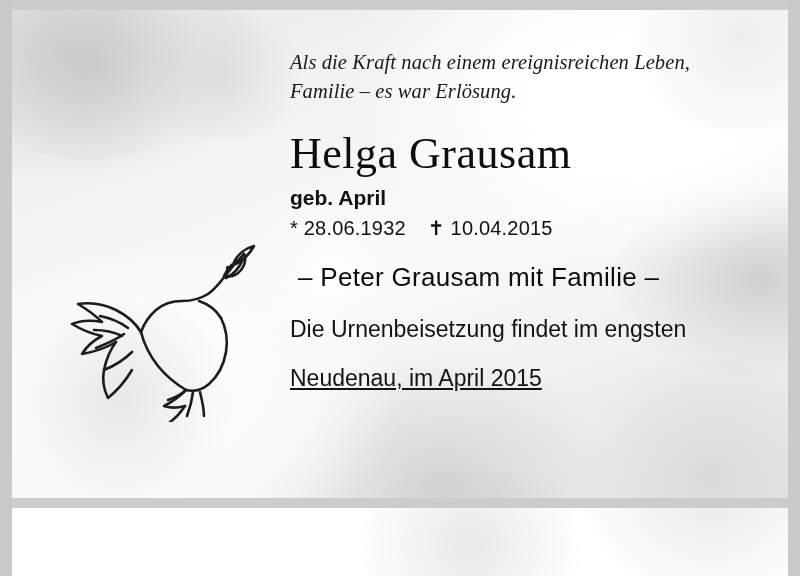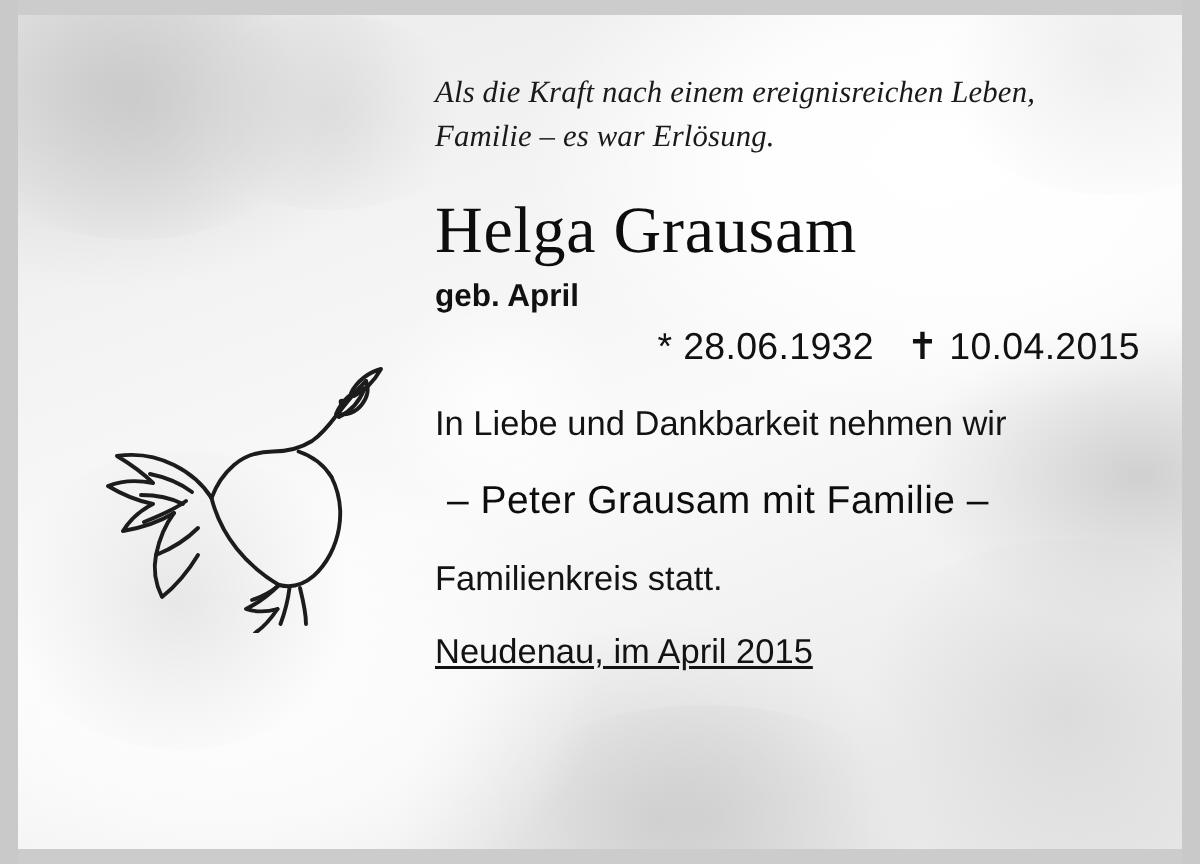--- a/index.html
+++ b/index.html
@@ -10,21 +10,21 @@
   body {
     width: 800px;
     height: 576px;
     overflow: hidden;
     font-family: "Liberation Sans", sans-serif;
   }
 
   .obituary {
     position: relative;
     width: 800px;
-    height: 576px;
+    height: 508px;
     background:
       radial-gradient(ellipse 380px 240px at 78% 18%, #ffffff 0%, rgba(255,255,255,0.85) 35%, rgba(255,255,255,0.0) 72%),
       radial-gradient(ellipse 300px 200px at 20% 80%, #fdfdfd 0%, rgba(253,253,253,0.7) 45%, rgba(253,253,253,0) 80%),
       radial-gradient(ellipse 240px 160px at 8% 10%, #d8d8d8 0%, rgba(216,216,216,0.35) 55%, rgba(216,216,216,0) 85%),
       radial-gradient(ellipse 200px 150px at 55% 95%, #d5d5d5 0%, rgba(213,213,213,0.3) 60%, rgba(213,213,213,0) 88%),
       radial-gradient(ellipse 180px 120px at 95% 55%, #d0d0d0 0%, rgba(208,208,208,0.3) 55%, rgba(208,208,208,0) 85%),
       linear-gradient(160deg, #e9e9e9 0%, #f3f3f3 28%, #fafafa 52%, #efefef 75%, #e6e6e6 100%);
     box-sizing: border-box;
   }
 
@@ -91,25 +91,24 @@
   .maiden {
     font-family: "Liberation Sans", sans-serif;
     font-weight: bold;
     font-size: 21px;
     color: #111111;
     margin: 0 0 6px 0;
   }
 
   .dates {
     font-family: "Liberation Sans", sans-serif;
-    font-size: 25px;
+    font-size: 20px;
     color: #111111;
     margin: 0 0 22px 0;
     letter-spacing: 0.2px;
-    text-align: right;
   }
   .dates .gap { display: inline-block; width: 22px; }
 
   .para {
     font-family: "Liberation Sans", sans-serif;
     font-size: 23px;
     line-height: 1.30;
     color: #131313;
     margin: 0 0 20px 0;
   }
@@ -198,25 +197,24 @@
 
     <div class="name">Helga Grausam</div>
 
     <div class="maiden">geb. April</div>
 
     <div class="dates">
       <span>* 28.06.1932</span><span class="gap"></span><span>✝ 10.04.2015</span>
     </div>
 
     <div class="para">
-      <div>In Liebe und Dankbarkeit nehmen wir</div>
     </div>
 
     <div class="mourners">– Peter Grausam mit Familie –</div>
 
     <div class="para">
-      <div>Familienkreis statt.</div>
+      <div>Die Urnenbeisetzung findet im engsten</div>
     </div>
 
     <div class="place">Neudenau, im April 2015</div>
 
   </div>
 </div>
 
 </body></html>

